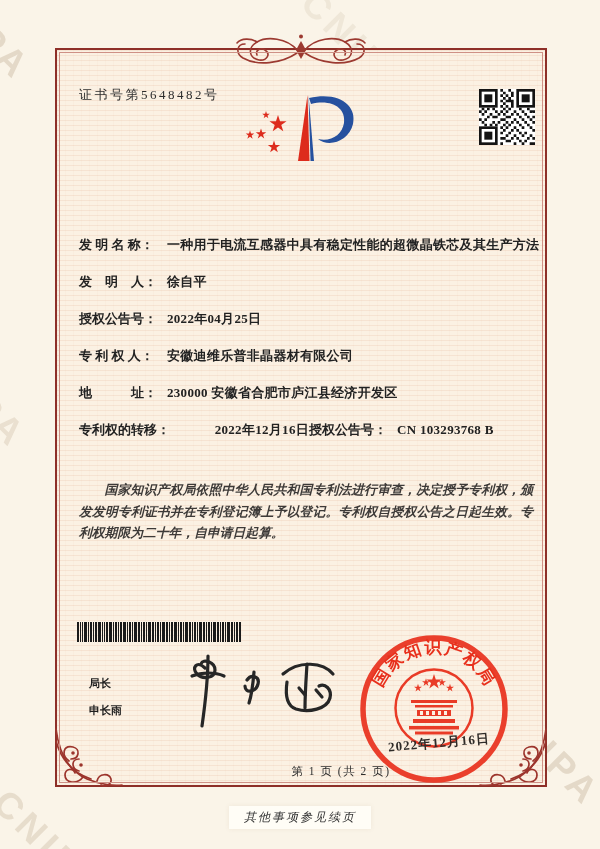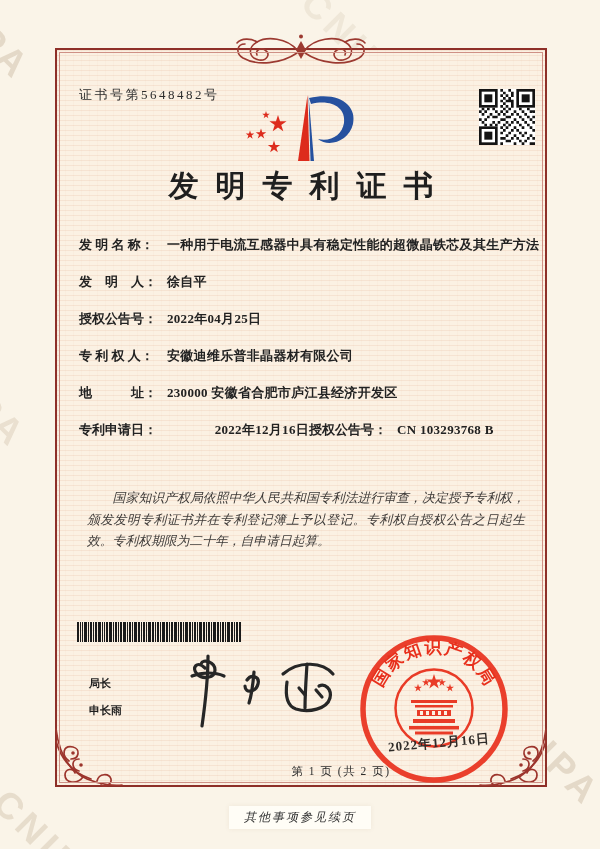--- a/index.html
+++ b/index.html
@@ -42,21 +42,21 @@
   .fields{position:absolute;left:22px;top:186px;width:455px;font-size:13px;font-weight:700;color:#222;}
   .frow{height:37px;white-space:nowrap;}
   .flabel{display:inline-block;width:88px;white-space:pre;}
   .fvalue{letter-spacing:.3px;text-align:right;}
   .fvalue.fixed{display:inline-block;width:142px;}
   
   .body-text{
     position:absolute;left:22px;top:430px;width:454px;
     font-size:12.8px;line-height:21.5px;font-style:italic;color:#3d3a38;text-align:justify;
   }
-  .body-text p{margin:8px;text-indent:2em;}
+  .body-text p{margin:0;text-indent:2em;font-weight:bold;}
   
   .barcode{position:absolute;left:20px;top:572px;}
   .signer{
     position:absolute;left:32px;top:620px;
     font-family:"Liberation Sans","DejaVu Sans",sans-serif;font-weight:700;
     font-size:11px;line-height:27px;color:#1e1e1e;
   }
   .signature{position:absolute;left:118px;top:596px;}
   .seal{position:absolute;left:298px;top:580px;width:158px;height:158px;z-index:1;}
   .seal-date{
@@ -166,40 +166,39 @@
         </g>
         <g fill="#141414">
           <rect x="2" y="2" width="3" height="3"></rect>
             <rect x="16" y="2" width="3" height="3"></rect>
             <rect x="2" y="16" width="3" height="3"></rect>
           <path d="M8 0h1v1h-1zM11 0h1v1h-1zM9 1h1v1h-1zM12 1h1v1h-1zM8 2h1v1h-1zM10 2h1v1h-1zM12 2h1v1h-1zM9 3h1v1h-1zM11 3h1v1h-1zM8 4h1v1h-1zM10 4h1v1h-1zM11 4h1v1h-1zM12 4h1v1h-1zM9 5h1v1h-1zM12 5h1v1h-1zM8 6h1v1h-1zM10 6h1v1h-1zM12 6h1v1h-1zM1 7h1v1h-1zM3 7h1v1h-1zM5 7h1v1h-1zM9 7h1v1h-1zM11 7h1v1h-1zM15 7h1v1h-1zM18 7h1v1h-1zM0 8h1v1h-1zM2 8h1v1h-1zM6 8h1v1h-1zM8 8h1v1h-1zM10 8h1v1h-1zM13 8h1v1h-1zM16 8h1v1h-1zM19 8h1v1h-1zM20 8h1v1h-1zM1 9h1v1h-1zM4 9h1v1h-1zM7 9h1v1h-1zM9 9h1v1h-1zM12 9h1v1h-1zM14 9h1v1h-1zM17 9h1v1h-1zM3 10h1v1h-1zM5 10h1v1h-1zM6 10h1v1h-1zM10 10h1v1h-1zM11 10h1v1h-1zM15 10h1v1h-1zM18 10h1v1h-1zM20 10h1v1h-1zM0 11h1v1h-1zM2 11h1v1h-1zM8 11h1v1h-1zM9 11h1v1h-1zM13 11h1v1h-1zM16 11h1v1h-1zM19 11h1v1h-1zM1 12h1v1h-1zM5 12h1v1h-1zM7 12h1v1h-1zM10 12h1v1h-1zM12 12h1v1h-1zM14 12h1v1h-1zM17 12h1v1h-1zM20 12h1v1h-1zM2 13h1v1h-1zM4 13h1v1h-1zM6 13h1v1h-1zM9 13h1v1h-1zM11 13h1v1h-1zM15 13h1v1h-1zM18 13h1v1h-1zM8 14h1v1h-1zM10 14h1v1h-1zM13 14h1v1h-1zM16 14h1v1h-1zM19 14h1v1h-1zM9 15h1v1h-1zM12 15h1v1h-1zM14 15h1v1h-1zM20 15h1v1h-1zM8 16h1v1h-1zM11 16h1v1h-1zM15 16h1v1h-1zM17 16h1v1h-1zM10 17h1v1h-1zM13 17h1v1h-1zM16 17h1v1h-1zM19 17h1v1h-1zM8 18h1v1h-1zM9 18h1v1h-1zM12 18h1v1h-1zM14 18h1v1h-1zM18 18h1v1h-1zM20 18h1v1h-1zM10 19h1v1h-1zM11 19h1v1h-1zM15 19h1v1h-1zM17 19h1v1h-1zM8 20h1v1h-1zM13 20h1v1h-1zM16 20h1v1h-1zM19 20h1v1h-1zM20 20h1v1h-1z"></path>
         </g>
       </svg>
     </div>
 
-    <div class="title">发明专利证书</div>
 
     <div class="fields">
       <div class="frow">
         <span class="flabel">发 明 名 称：</span><span class="fvalue">一种用于电流互感器中具有稳定性能的超微晶铁芯及其生产方法</span>
       </div>
       <div class="frow">
         <span class="flabel">发　明　人：</span><span class="fvalue">徐自平</span>
       </div>
       <div class="frow">
         <span class="flabel">授权公告号：</span><span class="fvalue">2022年04月25日</span>
       </div>
       <div class="frow">
         <span class="flabel">专 利 权 人：</span><span class="fvalue">安徽迪维乐普非晶器材有限公司</span>
       </div>
       <div class="frow">
         <span class="flabel">地　　　址：</span><span class="fvalue">230000 安徽省合肥市庐江县经济开发区</span>
       </div>
       <div class="frow">
-        <span class="flabel">专利申请日：</span><span class="fvalue fixed">2022年12月16日</span><span class="flabel">授权公告号：</span><span class="fvalue">CN 103293768 B</span>
+        <span class="flabel">专利权的转移：</span><span class="fvalue fixed">2022年12月16日</span><span class="flabel">授权公告号：</span><span class="fvalue">CN 103293768 B</span>
       </div>
     </div>
 
     <div class="body-text">
       <p>国家知识产权局依照中华人民共和国专利法进行审查，决定授予专利权，颁发发明专利证书并在专利登记簿上予以登记。专利权自授权公告之日起生效。专利权期限为二十年，自申请日起算。</p>
     </div>
 
     <div class="barcode">
       <svg width="165" height="20" viewBox="0 0 165 20">
         <path fill="#1a1a1a" d="M0 0h2v20h-2zM3 0h1v20h-1zM5 0h1v20h-1zM7 0h3v20h-3zM11 0h1v20h-1zM13 0h2v20h-2zM16 0h1v20h-1zM18 0h2v20h-2zM21 0h3v20h-3zM25 0h1v20h-1zM27 0h1v20h-1zM29 0h2v20h-2zM32 0h3v20h-3zM36 0h1v20h-1zM38 0h2v20h-2zM41 0h1v20h-1zM43 0h2v20h-2zM46 0h3v20h-3zM50 0h1v20h-1zM52 0h2v20h-2zM55 0h1v20h-1zM57 0h3v20h-3zM61 0h2v20h-2zM64 0h1v20h-1zM66 0h2v20h-2zM69 0h1v20h-1zM71 0h3v20h-3zM75 0h2v20h-2zM78 0h1v20h-1zM80 0h2v20h-2zM83 0h1v20h-1zM85 0h3v20h-3zM89 0h2v20h-2zM92 0h1v20h-1zM94 0h2v20h-2zM97 0h3v20h-3zM101 0h1v20h-1zM103 0h2v20h-2zM106 0h1v20h-1zM108 0h3v20h-3zM112 0h2v20h-2zM115 0h1v20h-1zM117 0h2v20h-2zM120 0h1v20h-1zM122 0h3v20h-3zM126 0h2v20h-2zM129 0h1v20h-1zM131 0h2v20h-2zM134 0h1v20h-1zM136 0h3v20h-3zM140 0h2v20h-2zM143 0h1v20h-1zM145 0h2v20h-2zM148 0h1v20h-1zM150 0h3v20h-3zM154 0h2v20h-2zM157 0h1v20h-1zM159 0h2v20h-2zM162 0h2v20h-2z"></path>

